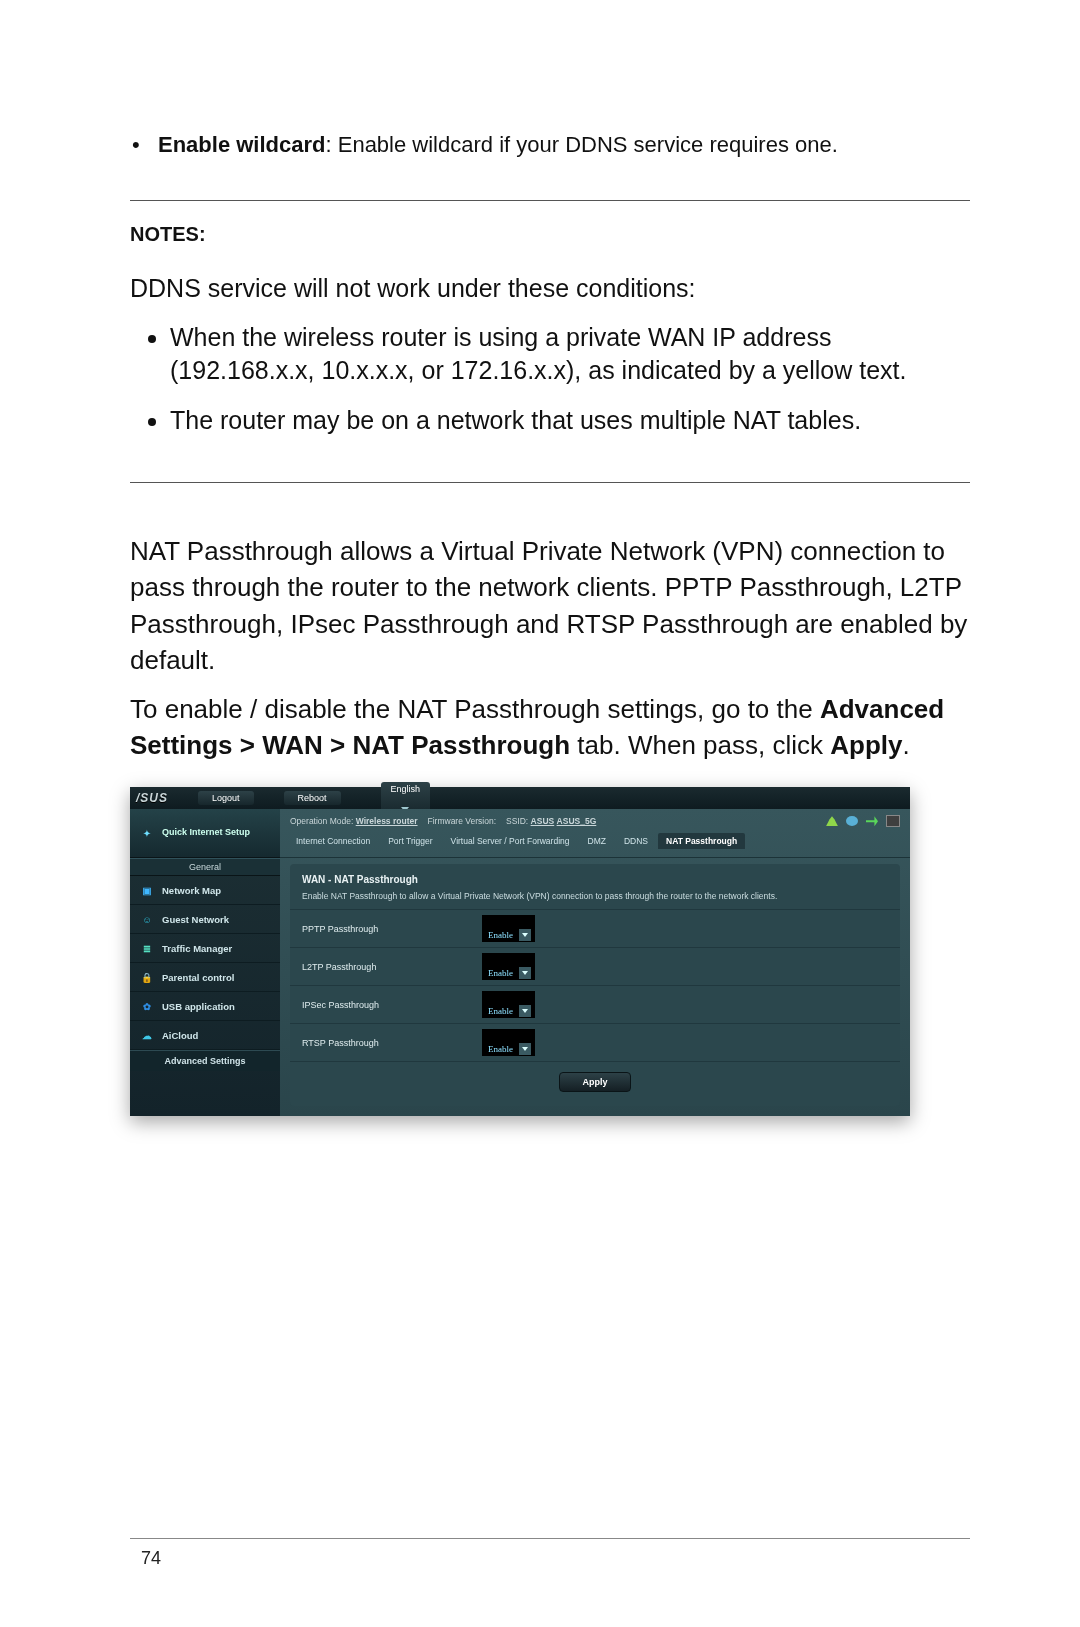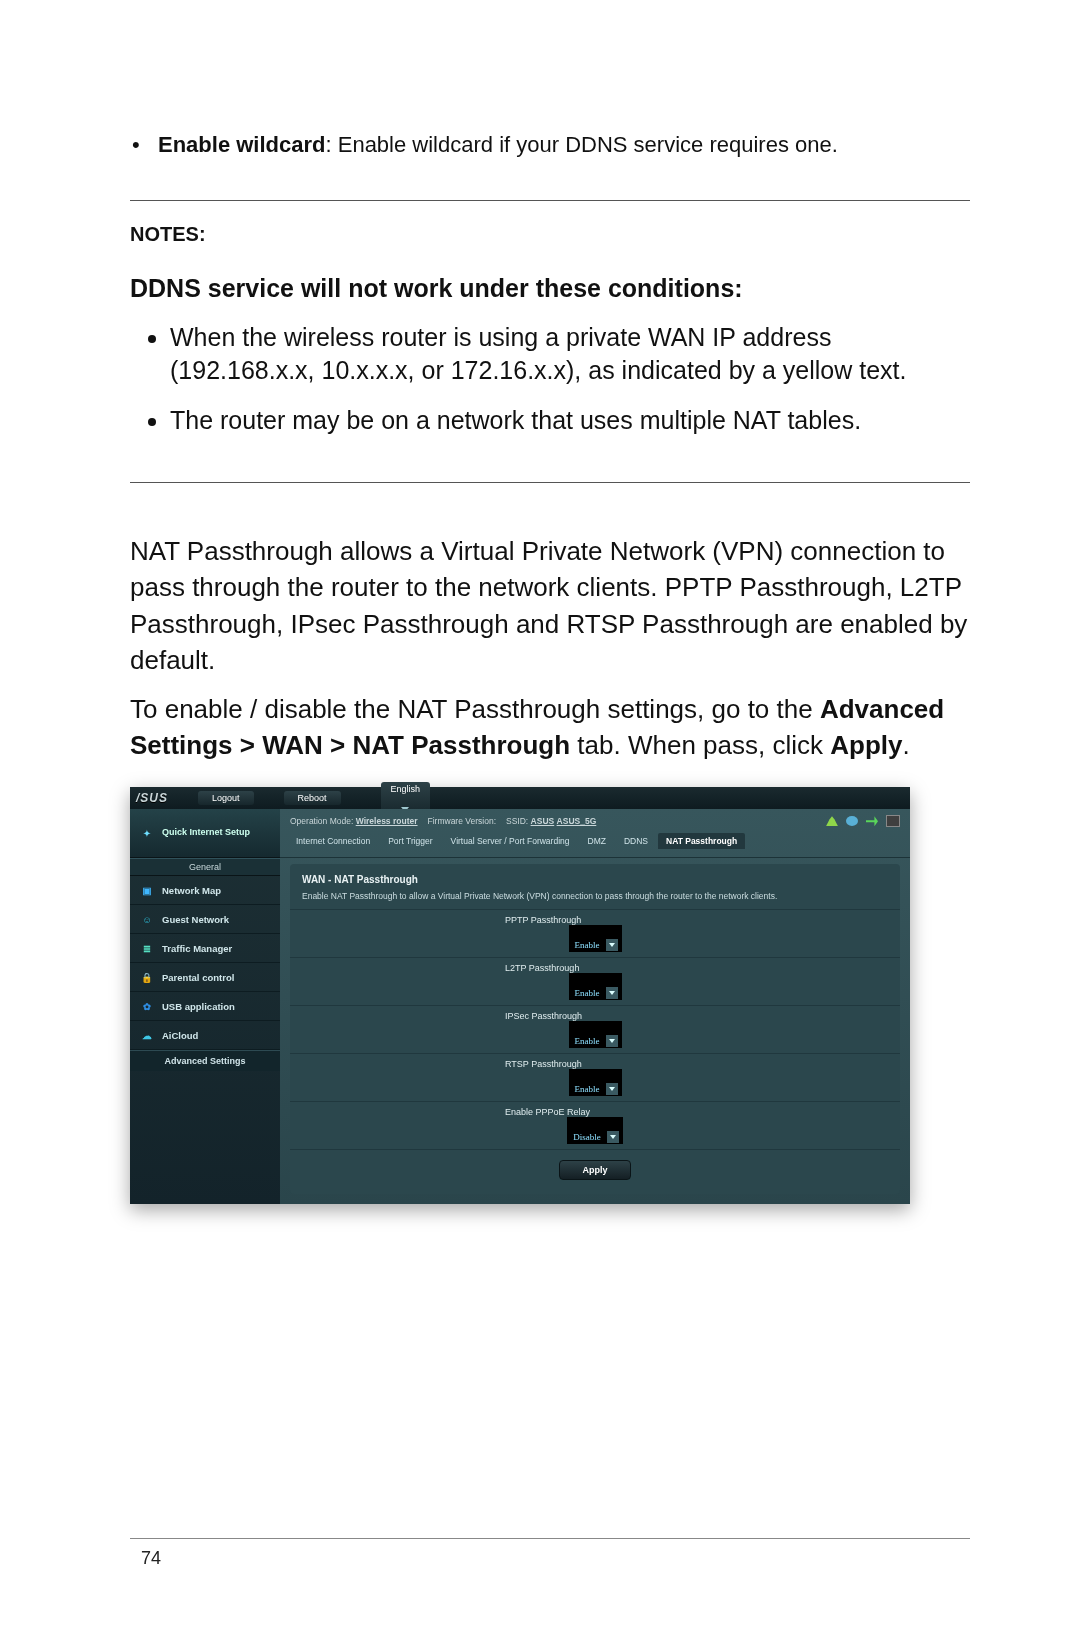--- a/index.html
+++ b/index.html
@@ -36,21 +36,20 @@
     margin-bottom: 50px;
   }
   .notes-title {
     font-weight: 700;
     font-size: 20px;
     margin-bottom: 28px;
   }
   .notes-intro {
     font-size: 25px;
     margin-bottom: 18px;
-    font-weight: bold;
   }
   .notes-box ul {
     margin: 12px;
     padding-left: 28px;
   }
   .notes-box li {
     font-size: 25px;
     line-height: 1.35;
     margin-bottom: 16px;
   }
@@ -240,21 +239,20 @@
     font-size: 8.5px;
     padding: 0 12px 8px 12px;
     color: #cbdde0;
     border-bottom: 1px solid #20383e;
   }
   .row {
     display: flex;
     align-items: center;
     padding: 5px 12px;
     border-bottom: 1px solid #20383e;
-    flex-direction: column;
   }
   .row:last-of-type { border-bottom: none;}
   .row-label { width: 180px; font-size: 9px; color: #e0edef;}
   .sel {
     background: #000000;
     color: #8de0ff;
     font-family: Liberation Serif, serif;
     font-size: 9px;
     padding: 14px 4px 1px 6px;
     display: inline-flex;
@@ -428,27 +426,20 @@
                   <span class="dd"></span>
                 </div>
             </div>
             <div class="row">
               <div class="row-label">RTSP Passthrough</div>
               <div class="sel">
                   <span>Enable</span>
                   <span class="dd"></span>
                 </div>
             </div>
-            <div class="row">
-              <div class="row-label">Enable PPPoE Relay</div>
-              <div class="sel">
-                  <span>Disable</span>
-                  <span class="dd"></span>
-                </div>
-            </div>
 
             <div class="apply-row">
               <span class="apply-btn">Apply</span>
             </div>
           </div>
         </div>
       </div>
     </div>
   </div>
 

